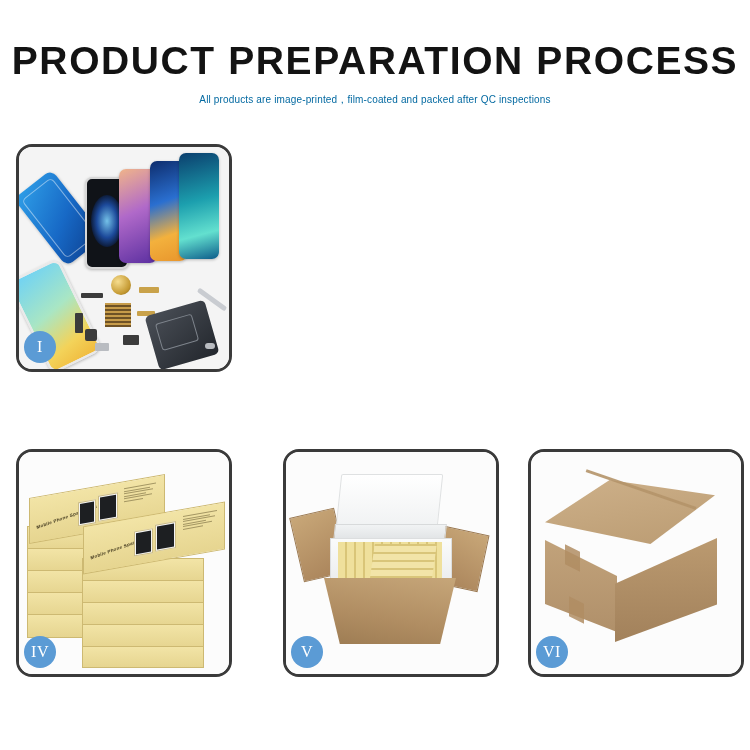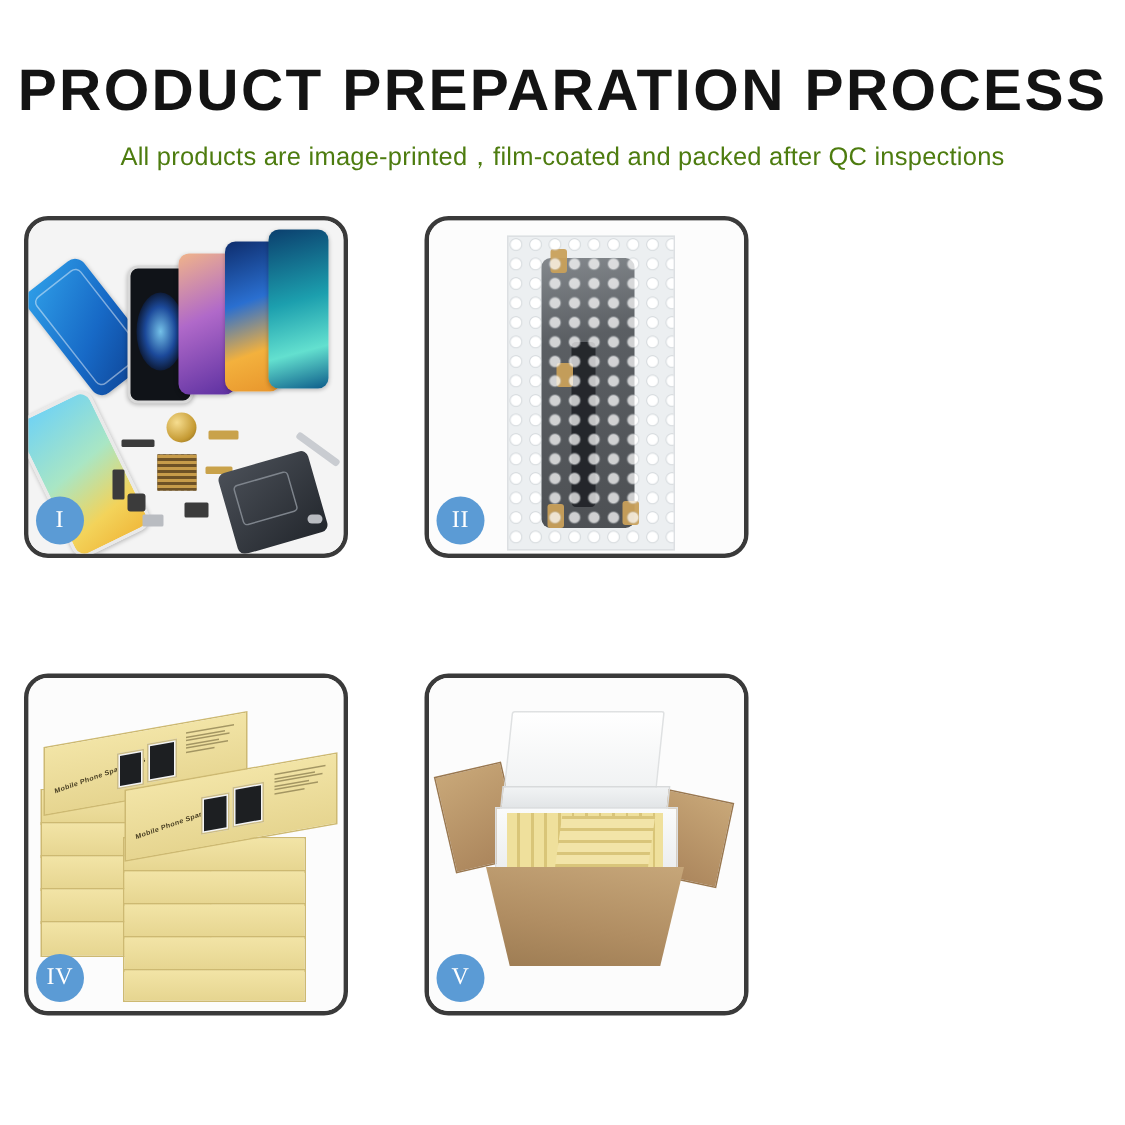--- a/index.html
+++ b/index.html
@@ -13,21 +13,21 @@
   
   .header{position:absolute;left:0;top:0;width:750px;text-align:center;}
   .title{
     font-family:"Liberation Sans", sans-serif;
     font-size:39px;font-weight:700;letter-spacing:1.6px;
     color:#131313;margin:0;padding-top:41px;line-height:1;
     white-space:nowrap;
   }
   .subtitle{
     font-family:"Liberation Sans", sans-serif;
-    font-size:17px;font-weight:400;color:#4d7c0f;
+    font-size:10px;font-weight:400;color:#0369a1;
     margin:0;padding-top:13px;letter-spacing:.15px;white-space:nowrap;
   }
 
   
   .grid{position:absolute;left:16px;top:144px;width:719px;height:533px;}
   .panel{
     position:absolute;width:216px;height:228px;
     border:3px solid #3a3a3a;border-radius:16px;
     background:#fdfdfd;overflow:hidden;box-sizing:border-box;
   }
@@ -190,34 +190,20 @@
         <div class="part" style="left:104px;top:188px;width:16px;height:10px;"></div>
         <div class="part gold" style="left:118px;top:164px;width:18px;height:5px;"></div>
         <div class="part" style="left:56px;top:166px;width:8px;height:20px;"></div>
         <div class="backplate"></div>
         <div class="tweezer"></div>
         <div class="part silver" style="left:186px;top:196px;width:10px;height:6px;border-radius:3px;"></div>
       </div>
       <div class="badge">I</div>
     </div>
 
-    <div class="panel p2">
-      <div class="scene">
-        <div class="bubblebag">
-          <div class="screeninside"></div>
-          <div class="flex"></div>
-          <div class="tape" style="left:28px;top:8px;"></div>
-          <div class="tape" style="left:32px;top:84px;"></div>
-          <div class="tape" style="left:26px;top:178px;"></div>
-          <div class="tape" style="left:76px;top:176px;"></div>
-          <div class="bubbleoverlay"></div>
-        </div>
-      </div>
-      <div class="badge">II</div>
-    </div>
 
 
     <div class="panel p4">
       <div class="scene">
         <div class="stack">
 
           <div class="sbox" style="left:0px;top:56px;width:112px;height:22px;">
               <div class="top"></div>
             </div>
           <div class="sbox" style="left:0px;top:78px;width:112px;height:22px;">
@@ -299,15 +285,26 @@
         <div class="v-lid"></div>
         <div class="v-lid2"></div>
         <div class="v-foam"></div>
         <div class="v-content"></div>
         <div class="v-content2"></div>
         <div class="v-bodyFront"></div>
       </div>
       <div class="badge">V</div>
     </div>
 
+    <div class="panel p6">
+      <div class="scene">
+        <div class="c-top"></div>
+        <div class="c-left"></div>
+        <div class="c-right"></div>
+        <div class="c-seam"></div>
+        <div class="c-tape1"></div>
+        <div class="c-tape2"></div>
+      </div>
+      <div class="badge">VI</div>
+    </div>
 
   </div>
 </div>
 
 </body></html>

